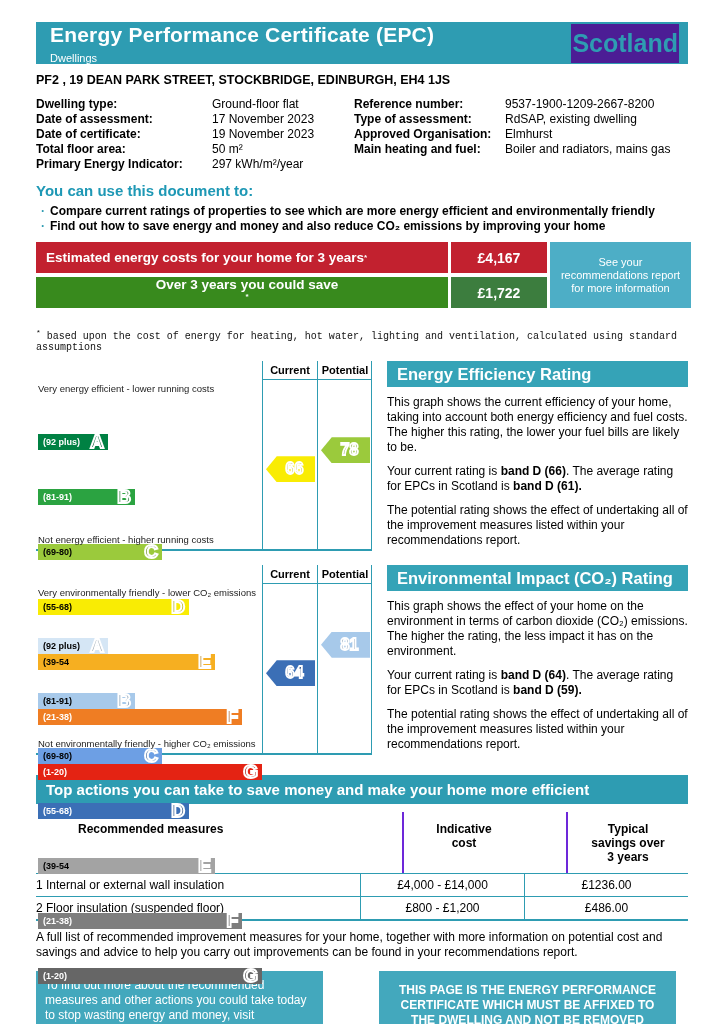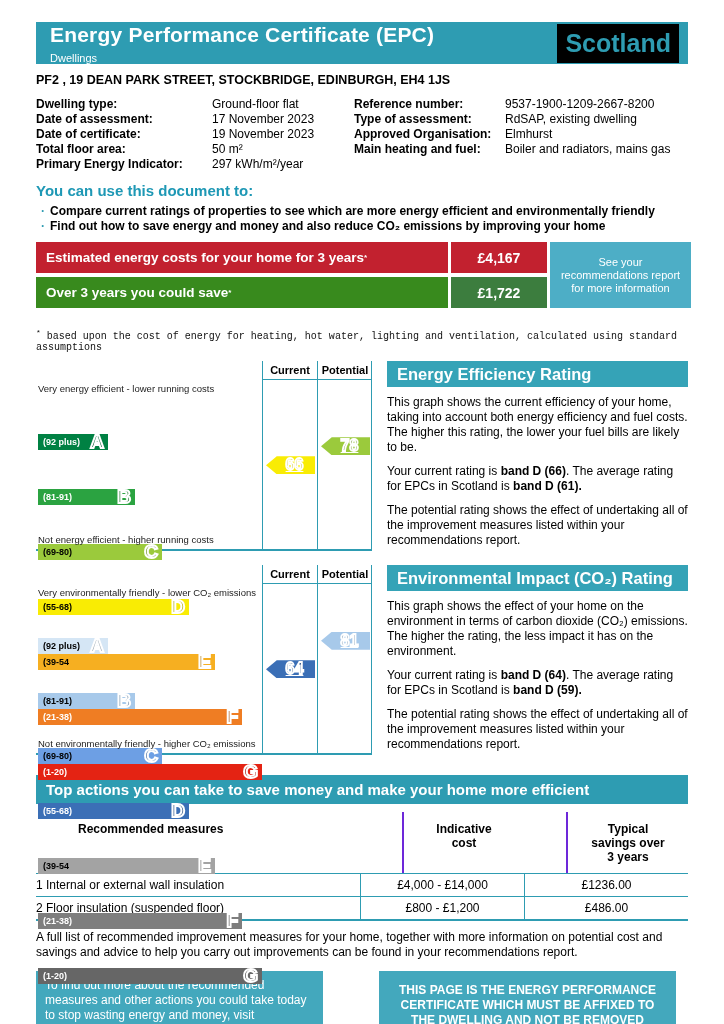--- a/index.html
+++ b/index.html
@@ -9,41 +9,41 @@
     font-family:"Liberation Sans","DejaVu Sans",sans-serif;
     color:#000;
   }
   .content { width:652px; margin:0 auto; padding-top:22px; }
 
   
   .banner { background:#2E9CB2; height:42px; display:flex; align-items:center; padding:0 9px 0 14px; }
   .banner-text { flex:1; }
   .title { color:#fff; font-size:21px; font-weight:bold; letter-spacing:.2px; }
   .subtitle { color:#fff; font-size:11px; margin-top:5px; }
-  .scotland { background:#000000; color:#2E9CB2; font-size:25px; font-weight:bold; padding:5px 8px; }
+  .scotland { background:#4c1d95; color:#2E9CB2; font-size:25px; font-weight:bold; padding:5px 1px; }
 
   .address { margin-top:9px; font-size:12.5px; font-weight:bold; }
 
   
   .details { margin-top:10px; display:flex; font-size:12px; line-height:15px; }
   .dcol { display:grid; grid-template-columns:176px 142px; align-content:start; }
   .dcol.right { grid-template-columns:151px 183px; }
   .dlabel { font-weight:bold; }
 
   .usage-heading { margin-top:10px; color:#1E98B5; font-size:15px; font-weight:bold; }
   .bullets { margin-top:5px; list-style:none; }
   .bullets li { display:flex; font-size:12px; font-weight:bold; line-height:15px; }
   .dot { color:#2E9CB2; width:14px; text-align:center; flex:0 0 14px; }
 
   
   .cost-grid { margin-top:8px; display:grid; grid-template-columns:412px 96px 141px; column-gap:3px; row-gap:4px; }
   .cost-label { height:31px; display:flex; align-items:center; padding-left:10px; color:#fff; font-size:13.5px; font-weight:bold; }
   .cost-value { height:31px; display:flex; align-items:center; justify-content:center; color:#fff; font-size:14px; font-weight:bold; }
   .red1 { background:#C2212F; } .red2 { background:#C2212F; }
-  .green1 { background:#388A1D; } .green2 { background:#3C7D3E; }
+  .green1 { background:#388A1D;flex-direction:column; } .green2 { background:#3C7D3E; }
   .info-cell { grid-column:3; grid-row:1 / 3; background:#4DAEC6; color:#fff; font-size:11px;
     display:flex; align-items:center; justify-content:center; text-align:center; padding:0 8px; line-height:13px; }
   .footnote { margin-top:20px; font-size:10px; color:#111;font-family:Liberation Mono, monospace; }
 
   
   .rating-section { margin-top:8px; display:flex; gap:15px; }
   .chart-box { position:relative; width:336px; height:190px; flex:0 0 336px; }
   .vline { position:absolute; top:0; bottom:0; width:1px; background:#2E9CB2; }
   .hline-head { position:absolute; top:18px; left:226px; right:0; height:1px; background:#2E9CB2; }
   .hline-bottom { position:absolute; bottom:0; left:0; right:0; height:2px; background:#2E9CB2; }
@@ -52,23 +52,23 @@
   .col-head.potential { left:282px; width:54px; }
   .caption { position:absolute; left:2px; font-size:9.5px; color:#222; }
   .caption.top { top:22px; }
   .caption.bottom { top:173px; }
   .bands { position:absolute; top:37px; left:2px; right:0; }
   .band-row { height:19px; }
   .band-bar { height:16px; display:flex; align-items:center; padding-left:5px;margin-top:36px; }
   .band-range { font-size:9px; font-weight:bold; }
   .band-letter { margin-left:auto; padding-right:4px; font-size:19px; line-height:16px; font-weight:bold;
     color:rgba(0,0,0,0.28); -webkit-text-stroke:2px #fff; }
-  .arrow { position:absolute; width:49px; height:18px; display:flex; align-items:center; justify-content:center;
+  .arrow { position:absolute; width:49px; height:26px; display:flex; align-items:center; justify-content:center;
     padding-left:8px; clip-path:polygon(0 50%, 22% 0, 100% 0, 100% 100%, 22% 100%);
-    font-size:16px; font-weight:bold; color:rgba(0,0,0,0.28);text-decoration:underline; -webkit-text-stroke:1.8px #fff; }
+    font-size:16px; font-weight:bold; color:rgba(0,0,0,0.28); -webkit-text-stroke:1.8px #fff; }
   .arrow.current { left:230px; }
   .arrow.potential { left:285px; }
 
   .panel { flex:1; }
   .panel-header { background:#35A3B7; color:#fff; font-size:16.5px; font-weight:bold; height:26px; line-height:26px; padding-left:10px; margin-bottom:8px; }
   .panel p { font-size:12px; line-height:15px; margin-bottom:9px; }
 
   
   .actions-banner { margin-top:14px; background:#2E9CB2; color:#fff; font-size:15px; font-weight:bold; height:29px; line-height:29px; padding-left:10px; }
   .actions-table { margin-top:8px; display:grid; grid-template-columns:324px 164px 164px; font-size:12px; }

